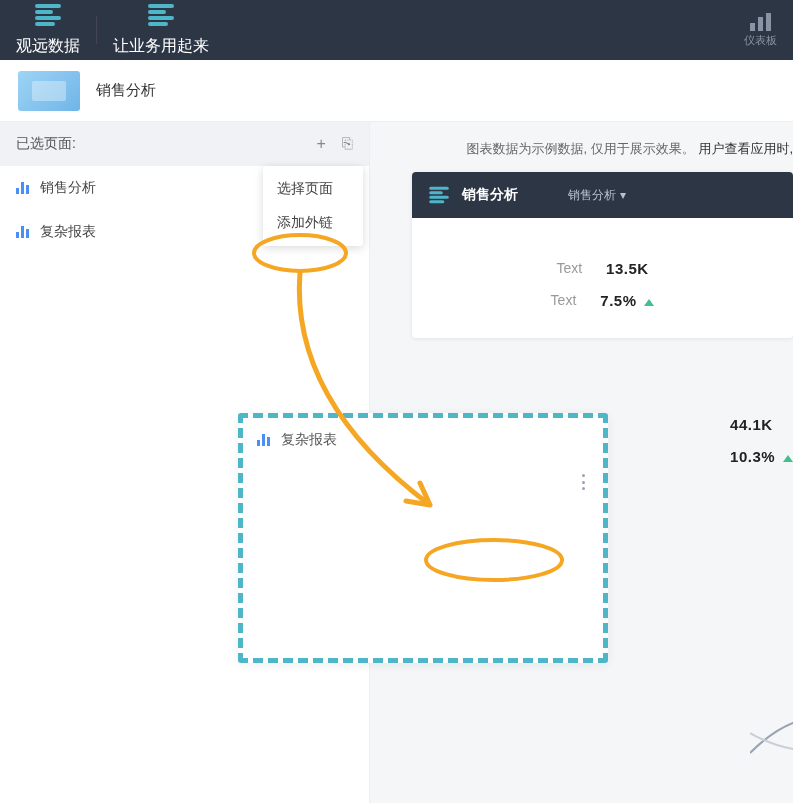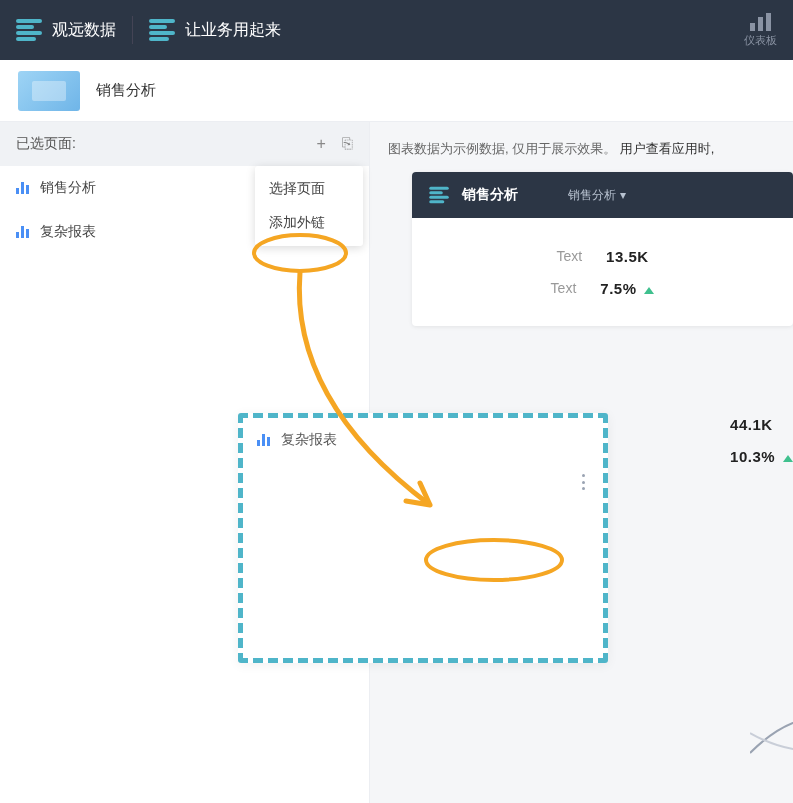--- a/index.html
+++ b/index.html
@@ -1,20 +1,20 @@
 <!DOCTYPE html>
 <html><head>
   <meta charset="utf-8">
   <style>
     * { margin:0; padding:0; box-sizing:border-box; font-family:-apple-system,"PingFang SC","Microsoft YaHei",sans-serif; }
     body { width:793px; height:803px; background:#f5f6f8; overflow:hidden; position:relative; }
 
     
     .topbar { height:60px; background:#2c3645; display:flex; align-items:center; color:#fff; padding:0 16px; }
-    .topbar-logo { display:flex; align-items:center; gap:10px; }
+    .topbar-logo { display:flex; align-items:center; gap:10px;flex-direction:column; }
     .bars-icon { width:26px; height:22px; display:flex; flex-direction:column; justify-content:space-between; }
     .bars-icon span { height:4px; background:#4fb5c9; border-radius:2px; }
     .bars-icon span:nth-child(1){width:26px} .bars-icon span:nth-child(2){width:18px} .bars-icon span:nth-child(3){width:26px} .bars-icon span:nth-child(4){width:20px}
     .topbar-name { font-size:16px; font-weight:500; }
     .topbar-sep { width:1px; height:28px; background:#445; margin:0 16px; }
     .topbar-right { margin-left:auto; display:flex; flex-direction:column; align-items:center; gap:2px; color:#8a93a3;text-align:center; }
     .barchart-icon { display:flex; align-items:flex-end; gap:3px; height:18px; }
     .barchart-icon i { width:5px; background:#8a93a3; }
     .barchart-icon i:nth-child(1){height:8px} .barchart-icon i:nth-child(2){height:14px} .barchart-icon i:nth-child(3){height:18px}
     .topbar-right-label { font-size:11px; }
@@ -30,38 +30,38 @@
     .sidebar { width:370px; background:#fff; border-right:1px solid #eceef2; position:relative; }
     .side-head { height:44px; background:#f0f2f5; display:flex; align-items:center; padding:12px 16px; font-size:14px; color:#555; }
     .side-head-icons { margin-left:auto; display:flex; gap:16px; color:#888; font-size:16px; }
     .side-item { height:44px; display:flex; align-items:center; gap:10px; padding:0 16px; font-size:14px; color:#444; cursor:pointer; }
     .chart-glyph { width:14px; display:flex; align-items:flex-end; gap:2px; height:12px; }
     .chart-glyph i{width:3px;background:#4a8ff5;} .chart-glyph i:nth-child(1){height:6px}.chart-glyph i:nth-child(2){height:12px}.chart-glyph i:nth-child(3){height:9px}
 
     
     .preview { flex:1; padding:18px 0 18px 18px; position:relative; overflow:hidden; }
     .preview-title { font-size:16px; color:#333; margin-bottom:10px; }
-    .preview-note { font-size:13px; color:#666; margin-bottom:14px; }
+    .preview-note { font-size:13px; color:#666; margin-bottom:14px;text-align:right; }
     .preview-note b{color:#333;font-weight:500;}
 
     .card { background:#fff; border-radius:4px; box-shadow:0 1px 4px rgba(0,0,0,.08); margin-left:24px; }
     .card-head { height:46px; background:#2c3645; display:flex; align-items:center; padding:0 14px; gap:10px; border-radius:4px 4px 0 0; }
     .card-head .bars-icon span{background:#4fb5c9;}
     .card-head-title { color:#fff; font-size:14px; font-weight:600; }
     .card-head-dd { margin-left:40px; color:#b8c2d0; font-size:12px; display:flex; align-items:center; gap:4px; }
-    .card-body { padding:26px 0 26px 0; }
+    .card-body { padding:38px 0 26px 0; }
     .kv { display:flex; justify-content:center; gap:24px; font-size:14px; height:24px; align-items:center; }
     .kv .k{color:#999;} .kv .v{color:#222;font-weight:700;letter-spacing:.5px;font-size:15px;}
     .tri-up{display:inline-block;width:0;height:0;border-left:5px solid transparent;border-right:5px solid transparent;border-bottom:7px solid #3fc08e;margin-left:4px;}
     .sep-row{height:8px;}
     .partial-block{position:absolute;right:0;top:290px;}
     .partial-block .kv{justify-content:flex-start;padding-left:0;}
 
     
-    .plus-menu{position:absolute;right:6px;top:44px;width:108px;background:#fff;box-shadow:0 2px 10px rgba(0,0,0,.15);border-radius:3px;padding:6px 0;z-index:5;}
+    .plus-menu{position:absolute;right:6px;top:44px;width:100px;background:#fff;box-shadow:0 2px 10px rgba(0,0,0,.15);border-radius:3px;padding:6px 0;z-index:5;}
     .plus-menu div{padding:8px 14px;font-size:14px;color:#444;cursor:pointer;}
 
     
     .dashbox{position:absolute;left:238px;top:413px;width:370px;height:250px;border:5px dashed #4fb5c9;border-radius:3px;background:#fff;z-index:6;box-shadow:0 2px 12px rgba(0,0,0,.06);}
     .dash-item{height:44px;display:flex;align-items:center;gap:10px;padding:0 14px;font-size:14px;color:#555;}
     .link-glyph{width:14px;height:14px;color:#9aa3b2;}
     .dots{position:absolute;right:12px;top:56px;width:16px;height:16px;display:flex;flex-direction:column;justify-content:space-between;align-items:center;cursor:pointer;}
     .dots i{width:3px;height:3px;background:#9aa3b2;border-radius:50%;}
     .ctx-menu{position:absolute;left:175px;top:80px;width:170px;background:#fff;box-shadow:0 2px 14px rgba(0,0,0,.18);border-radius:3px;padding:6px 0;z-index:7;}
     .ctx-menu div{padding:10px 16px;font-size:14px;color:#444;cursor:pointer;}

